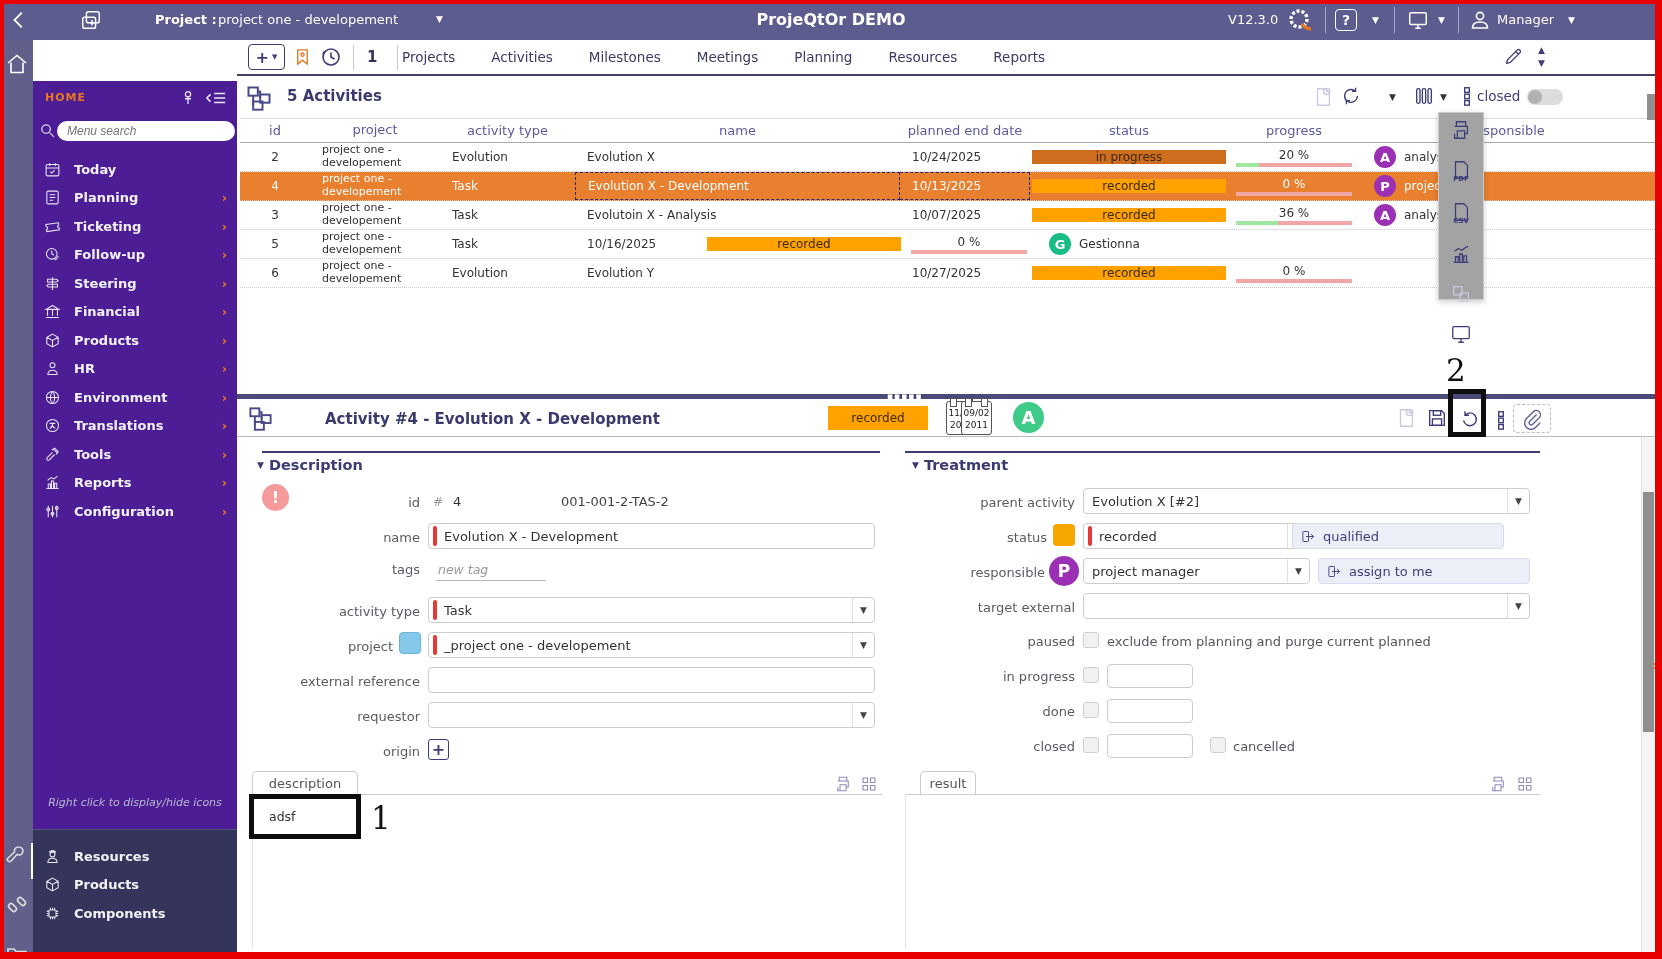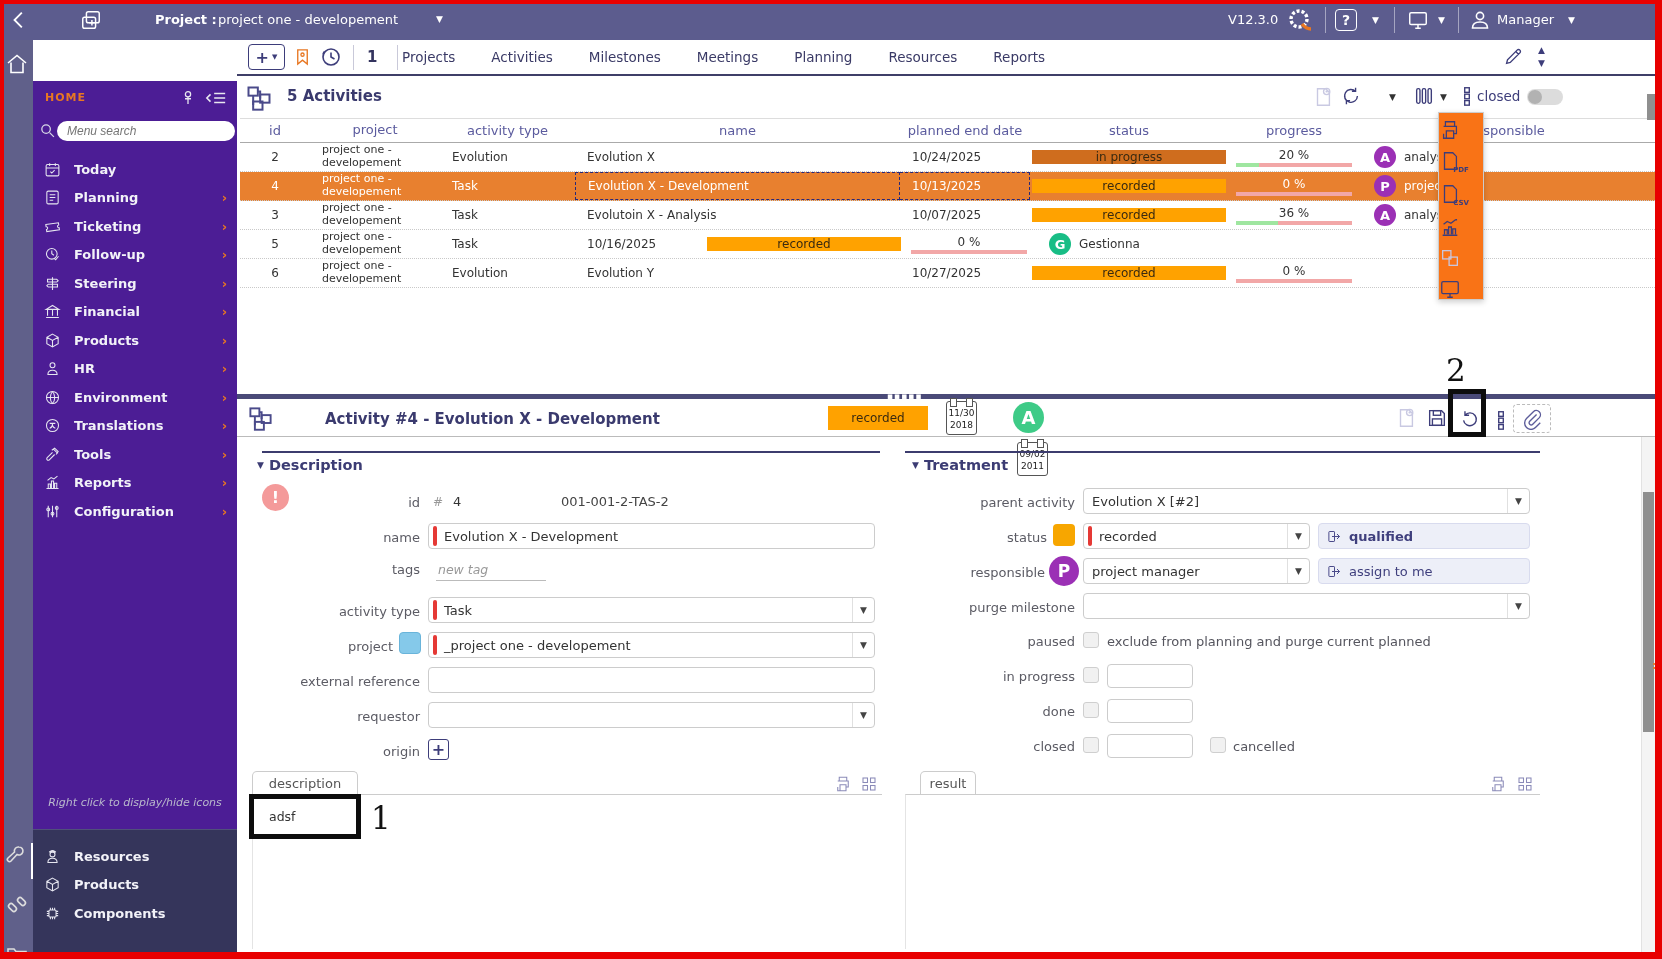--- a/index.html
+++ b/index.html
@@ -57,21 +57,21 @@
   .sel .c3 { border:1px dashed #28287a; }
   .prog { flex-direction:column; justify-content:center; }
   .prog .pt { font-size:12px; }
   .pbar { width:116px; height:4px; background:#f2a7a7; margin-top:1px; }
   .pfill { height:4px; background:#9fe6a0; }
   .avatar { width:22px; height:22px; border-radius:50%; color:#fff; font-weight:bold; font-size:13px; display:flex; align-items:center; justify-content:center; margin-right:8px; flex:none; }
   .av-p { background:#9b30b5; } .av-g { background:#18bd85; }
   .toggle { position:absolute; width:36px; height:16px; border-radius:8px; background:#dcdcdc; }
   .toggle .knob { position:absolute; left:1px; top:1px; width:14px; height:14px; border-radius:50%; background:#b2b2b2; }
 
-  .expmenu { position:absolute; left:1201px; top:36px; width:46px; height:188px; background:#f97316; border:1px solid #ccc; box-shadow:0 2px 6px rgba(0,0,0,.2); z-index:5; display:flex; flex-direction:column; padding-top:6px; gap:9px; }
+  .expmenu { position:absolute; left:1201px; top:36px; width:46px; height:188px; background:#a3a3a3; border:1px solid #ccc; box-shadow:0 2px 6px rgba(0,0,0,.2); z-index:5; display:flex; flex-direction:column; align-items:center; padding-top:6px; gap:18px; }
   .expmenu .mico svg { stroke:#3d3d7a; fill:none; stroke-width:1.4; width:22px; height:22px; }
   .expmenu .faded svg { stroke:#c8c8e2; }
   .ftxt { font-size:7px; font-weight:bold; color:#3d3d7a; text-align:center; margin-top:-6px; }
 
   
   .split { position:absolute; left:237px; top:394px; width:1425px; height:5px; background:#4a4a78; }
   .split .dots { position:absolute; left:650px; top:-3px; color:#fff; font-size:9px; letter-spacing:1px; }
   .detail { position:absolute; left:237px; top:399px; width:1425px; height:554px; background:#fff; }
   .dhead { position:absolute; left:0; top:0; width:1425px; height:38px; border-bottom:1px solid #bbb; }
   .dtitle { position:absolute; left:88px; top:11px; font-size:15px; font-weight:bold; color:#3a3a6e; }
@@ -125,20 +125,21 @@
     <span class="abs" style="left:80px;top:9px;">
       <svg width="22" height="22" viewBox="0 0 24 24" fill="none" stroke="#fff" stroke-width="1.6">
           <rect x="7" y="3" width="14" height="12" rx="2"></rect>
           <rect x="3" y="9" width="14" height="12" rx="2"></rect>
           <path d="M10 15 h6 M13 12 v6"></path>
         </svg>
     </span>
     <span class="abs lbl" style="left:155px;top:12px;">Project :</span>
     <span class="abs val" style="left:218px;top:12px;">project one - developement</span>
     <span class="abs caret-w" style="left:436px;top:14px;">▼</span>
+    <div class="tb-title">ProjeQtOr DEMO</div>
 
     <span class="abs val" style="left:1228px;top:12px;font-size:13px;">V12.3.0</span>
     <span class="abs" style="left:1284px;top:5px;">
       <svg width="30" height="30" viewBox="0 0 30 30">
           <circle cx="15" cy="14" r="8" fill="none" stroke="#fff" stroke-width="3.4" stroke-dasharray="3 2"></circle>
           <path d="M18 19 q4 5 9 5" fill="none" stroke="#e87722" stroke-width="3.4"></path>
         </svg>
     </span>
     <div class="tb-div" style="left:1325px;"></div>
     <span class="abs qbox" style="left:1335px;top:9px;">?</span>
@@ -613,21 +614,21 @@
         <svg width="27" height="27" viewBox="0 0 24 24" fill="none" stroke="#4a4a8a" stroke-width="1.7">
             <rect x="3" y="3" width="8" height="7"></rect>
             <rect x="13" y="9" width="8" height="7"></rect>
             <rect x="7" y="15" width="8" height="7"></rect>
             <path d="M7 10 v8 M11 6.5 h2 v6"></path>
           </svg>
       </span>
       <span class="dtitle">Activity  #4  - Evolution X - Development</span>
       <span class="dbadge">recorded</span>
       <span class="stamp" style="left:709px;"><span>11/30</span><br><span>2018</span></span>
-      <span class="stamp" style="left:780px;margin-top:41px;"><span>09/02</span><br><span>2011</span></span>
+      <span class="stamp" style="left:724px;"><span>09/02</span><br><span>2011</span></span>
       <span class="davatar">A</span>
 
       <span class="abs hico faded" style="left:1158px;top:8px;">
         <svg viewBox="0 0 24 24">
             <path d="M6 3 h9 l4 4 v14 H6 z"></path>
             <circle cx="16" cy="6" r="3.4"></circle>
             <path d="M14.8 6 h2.4 M16 4.8 v2.4"></path>
           </svg>
       </span>
       <span class="abs hico" style="left:1189px;top:8px;">
@@ -727,21 +728,21 @@
         <span class="dcaret">▼</span>
       </div>
 
     <div class="flabel" style="left:640px;top:131px;width:170px;">status</div>
     <div class="swatch" style="left:816px;top:125px;background:#f7a600;"></div>
     <div class="finput fsel" style="left:846px;top:124px;width:227px;">
         <span class="req"></span>
         <span>recorded</span>
         <span class="dcaret">▼</span>
       </div>
-    <div class="actbtn" style="left:1081px;top:124px;font-weight:bold;">
+    <div class="actbtn" style="left:1055px;top:124px;">
       <svg viewBox="0 0 24 24">
           <rect x="3" y="4" width="9" height="16" rx="1"></rect>
           <path d="M8 12 h12 M16 8 l4 4 -4 4"></path>
         </svg>
       <span>qualified</span>
     </div>
 
     <div class="flabel" style="left:640px;top:166px;width:168px;">responsible</div>
     <div class="abs" style="left:812px;top:157px;width:30px;height:30px;border-radius:50%;background:#9b30b5;color:#fff;font-weight:bold;font-size:17px;display:flex;align-items:center;justify-content:center;">P</div>
     <div class="finput fsel" style="left:846px;top:159px;width:227px;">
@@ -749,21 +750,21 @@
         <span class="dcaret">▼</span>
       </div>
     <div class="actbtn" style="left:1081px;top:159px;">
       <svg viewBox="0 0 24 24">
           <rect x="3" y="4" width="9" height="16" rx="1"></rect>
           <path d="M8 12 h12 M16 8 l4 4 -4 4"></path>
         </svg>
       <span>assign to me</span>
     </div>
 
-    <div class="flabel" style="left:640px;top:201px;width:198px;">purge milestone</div>
+    <div class="flabel" style="left:640px;top:201px;width:198px;">target external</div>
     <div class="finput fsel" style="left:846px;top:194px;width:447px;">
         <span class="dcaret">▼</span>
       </div>
 
     <div class="flabel" style="left:640px;top:235px;width:198px;">paused</div>
     <div class="chk" style="left:846px;top:233px;"></div>
     <div class="ghint" style="left:870px;top:235px;">exclude from planning and purge current planned</div>
 
     <div class="flabel" style="left:640px;top:270px;width:198px;">in progress</div>
     <div class="chk" style="left:846px;top:268px;"></div>

